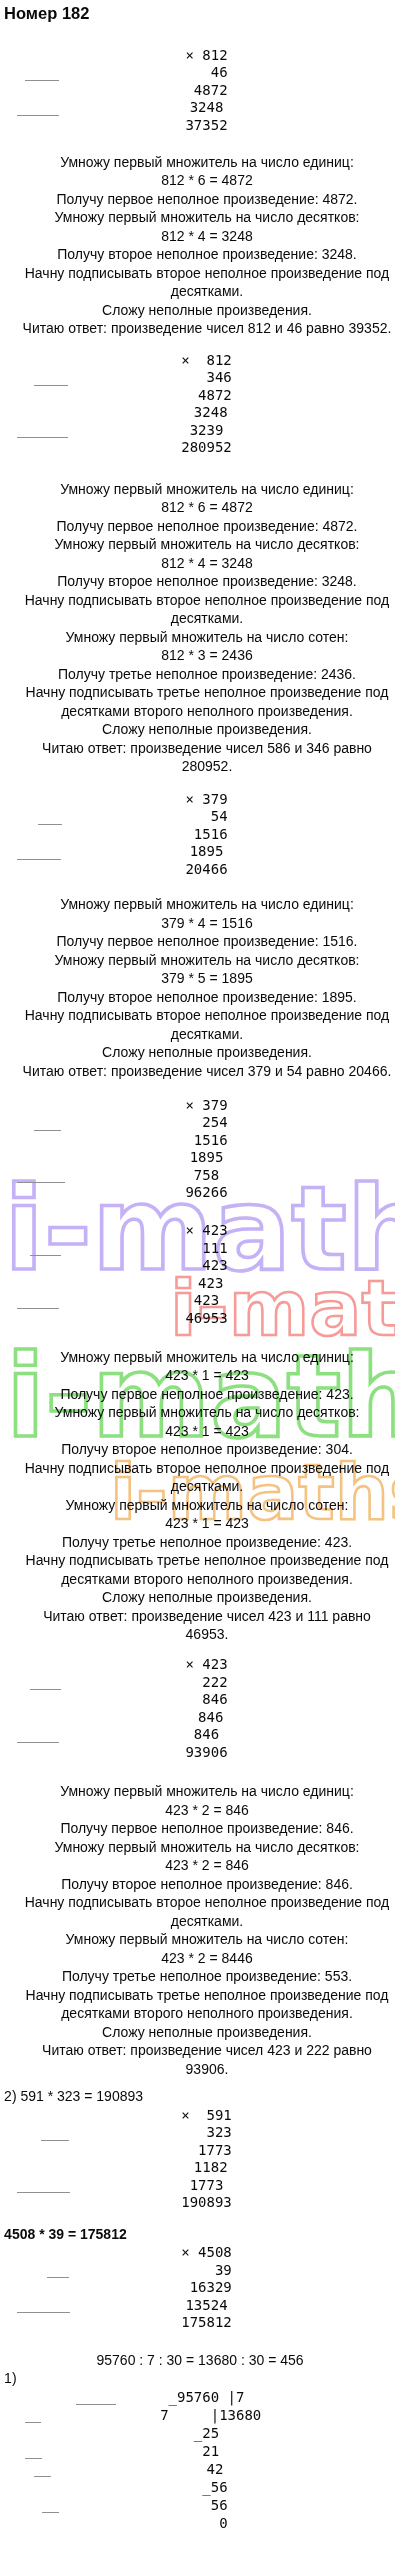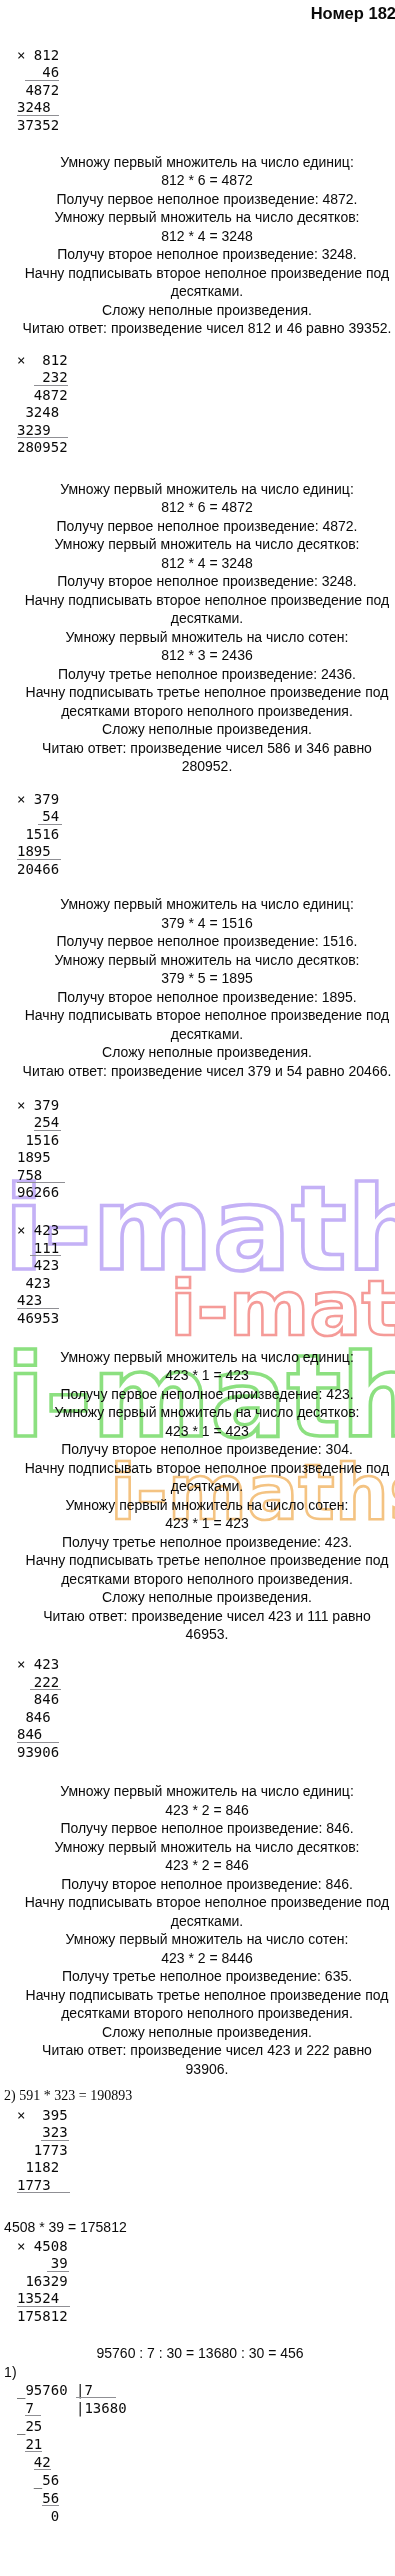--- a/index.html
+++ b/index.html
@@ -10,32 +10,32 @@
     overflow:hidden;
     color:#0a0a0a;
     font-family:"Liberation Sans",sans-serif;
   }
   .content{position:relative;z-index:1;}
   .wm{position:absolute;z-index:0;pointer-events:none;}
   .wm text{font-family:"DejaVu Sans",sans-serif;font-weight:bold;fill:none;}
   .title{
     font:bold 16.5px/20.6px "Liberation Sans",sans-serif;
     margin:3.1px 0 0 4.1px;
-    text-align:right;
   }
   .para{margin-left:18px;font:14px/18.5px "Liberation Sans",sans-serif;text-align:center;}
   .pline{white-space:pre;}
   .sline{
     margin-left:4.1px;
     font:14px/18.5px "Liberation Sans",sans-serif;
     white-space:pre;
   }
   .math{
     margin-left:17px;
     font:14px/17.5px "DejaVu Sans Mono",monospace;
+    text-align:center;
   }
   .math.longdiv{line-height:18px;}
   .mrow{position:relative;white-space:pre;}
   .rule{
     position:absolute;bottom:1px;height:0;
     border-top:1px solid #8f8f94;
   }
 </style>
 </head>
 <body>
@@ -72,21 +72,21 @@
         <div class="pline">Умножу первый множитель на число десятков:</div>
         <div class="pline">812 * 4 = 3248</div>
         <div class="pline">Получу второе неполное произведение: 3248.</div>
         <div class="pline">Начну подписывать второе неполное произведение под</div>
         <div class="pline">десятками.</div>
         <div class="pline">Сложу неполные произведения.</div>
         <div class="pline">Читаю ответ: произведение чисел 812 и 46 равно 39352.</div>
       </div>
       <div class="math" style="margin-top: 14px;">
         <div class="mrow"><span>×  812</span></div>
-        <div class="mrow"><span>   232</span><div class="rule" style="left: calc(2ch); width: 4ch;"></div></div>
+        <div class="mrow"><span>   346</span><div class="rule" style="left: calc(2ch); width: 4ch;"></div></div>
         <div class="mrow"><span>  4872</span></div>
         <div class="mrow"><span> 3248</span></div>
         <div class="mrow"><span>3239</span><div class="rule" style="left: calc(0ch); width: 6ch;"></div></div>
         <div class="mrow"><span>280952</span></div>
       </div>
       <div class="para" style="margin-top: 23px;">
         <div class="pline">Умножу первый множитель на число единиц:</div>
         <div class="pline">812 * 6 = 4872</div>
         <div class="pline">Получу первое неполное произведение: 4872.</div>
         <div class="pline">Умножу первый множитель на число десятков:</div>
@@ -168,36 +168,37 @@
         <div class="pline">Умножу первый множитель на число единиц:</div>
         <div class="pline">423 * 2 = 846</div>
         <div class="pline">Получу первое неполное произведение: 846.</div>
         <div class="pline">Умножу первый множитель на число десятков:</div>
         <div class="pline">423 * 2 = 846</div>
         <div class="pline">Получу второе неполное произведение: 846.</div>
         <div class="pline">Начну подписывать второе неполное произведение под</div>
         <div class="pline">десятками.</div>
         <div class="pline">Умножу первый множитель на число сотен:</div>
         <div class="pline">423 * 2 = 8446</div>
-        <div class="pline">Получу третье неполное произведение: 635.</div>
+        <div class="pline">Получу третье неполное произведение: 553.</div>
         <div class="pline">Начну подписывать третье неполное произведение под</div>
         <div class="pline">десятками второго неполного произведения.</div>
         <div class="pline">Сложу неполные произведения.</div>
         <div class="pline">Читаю ответ: произведение чисел 423 и 222 равно</div>
         <div class="pline">93906.</div>
       </div>
-      <div class="sline" style="margin-top: 8.8px; font-family: Liberation Serif, serif;">2) 591 * 323 = 190893</div>
+      <div class="sline" style="margin-top: 8.8px;">2) 591 * 323 = 190893</div>
       <div class="math" style="margin-top: 1px;">
-        <div class="mrow"><span>×  395</span></div>
+        <div class="mrow"><span>×  591</span></div>
         <div class="mrow"><span>   323</span><div class="rule" style="left: calc(2.8ch); width: 3.4ch;"></div></div>
         <div class="mrow"><span>  1773</span></div>
         <div class="mrow"><span> 1182</span></div>
         <div class="mrow"><span>1773</span><div class="rule" style="left: calc(0ch); width: 6.3ch;"></div></div>
-      </div>
-      <div class="sline" style="margin-top: 24px;">4508 * 39 = 175812</div>
+        <div class="mrow"><span>190893</span></div>
+      </div>
+      <div class="sline" style="margin-top: 13px; font-weight: bold;">4508 * 39 = 175812</div>
       <div class="math" style="margin-top: 1px;">
         <div class="mrow"><span>× 4508</span></div>
         <div class="mrow"><span>    39</span><div class="rule" style="left: calc(3.5ch); width: 2.7ch;"></div></div>
         <div class="mrow"><span> 16329</span></div>
         <div class="mrow"><span>13524</span><div class="rule" style="left: calc(0ch); width: 6.3ch;"></div></div>
         <div class="mrow"><span>175812</span></div>
       </div>
       <div class="sline" style="margin-top: 19px; text-align: center;">95760 : 7 : 30 = 13680 : 30 = 456</div>
       <div class="sline" style="margin-top: 0px;">1)</div>
       <div class="math longdiv" style="margin-top: 0px;">

